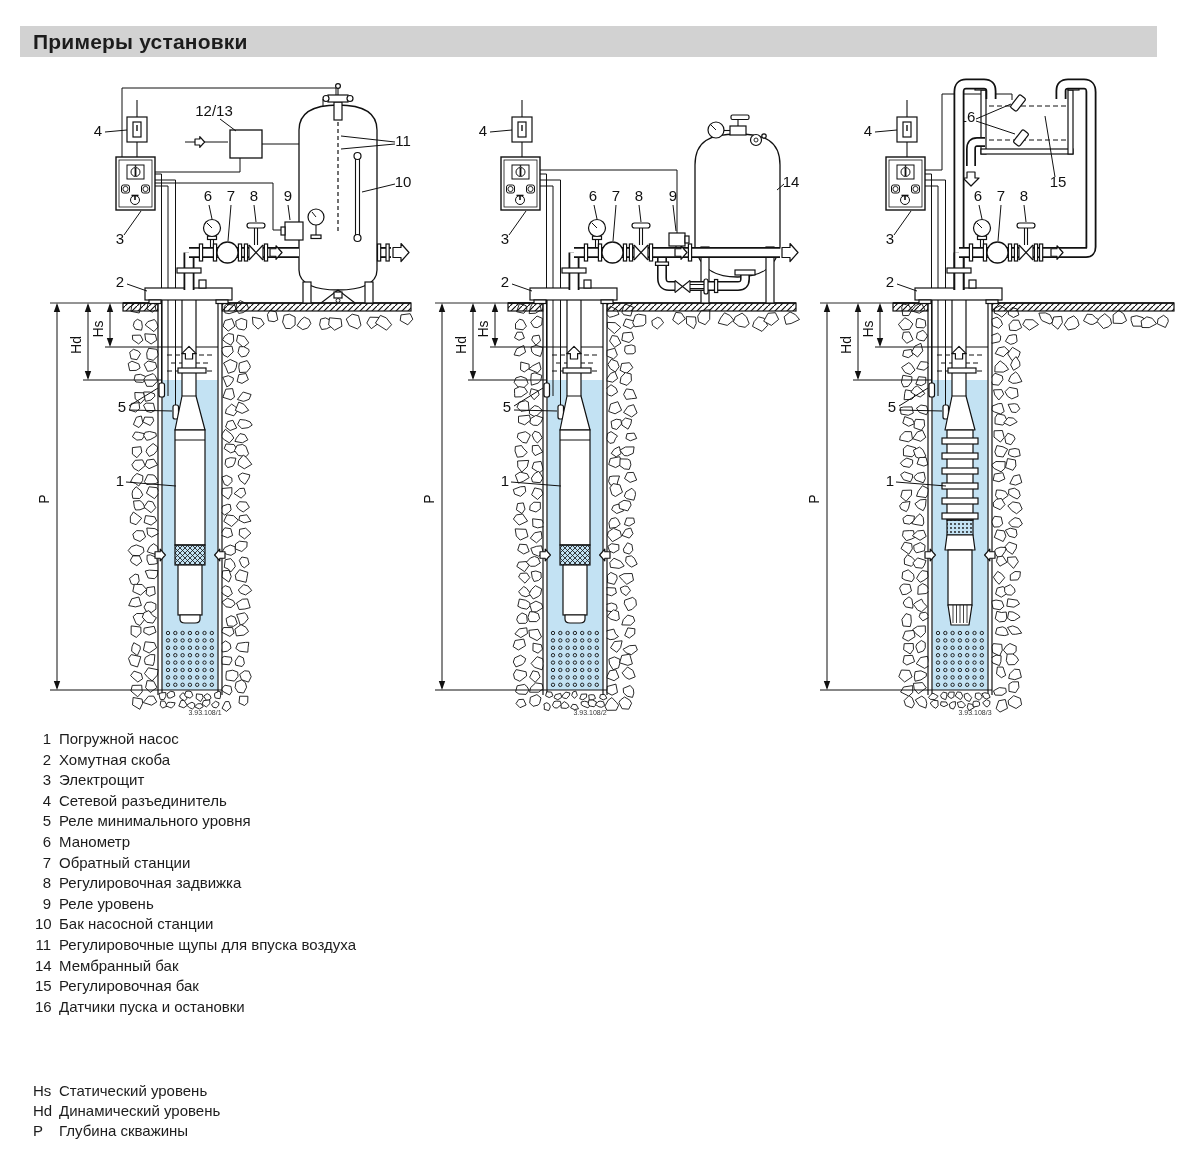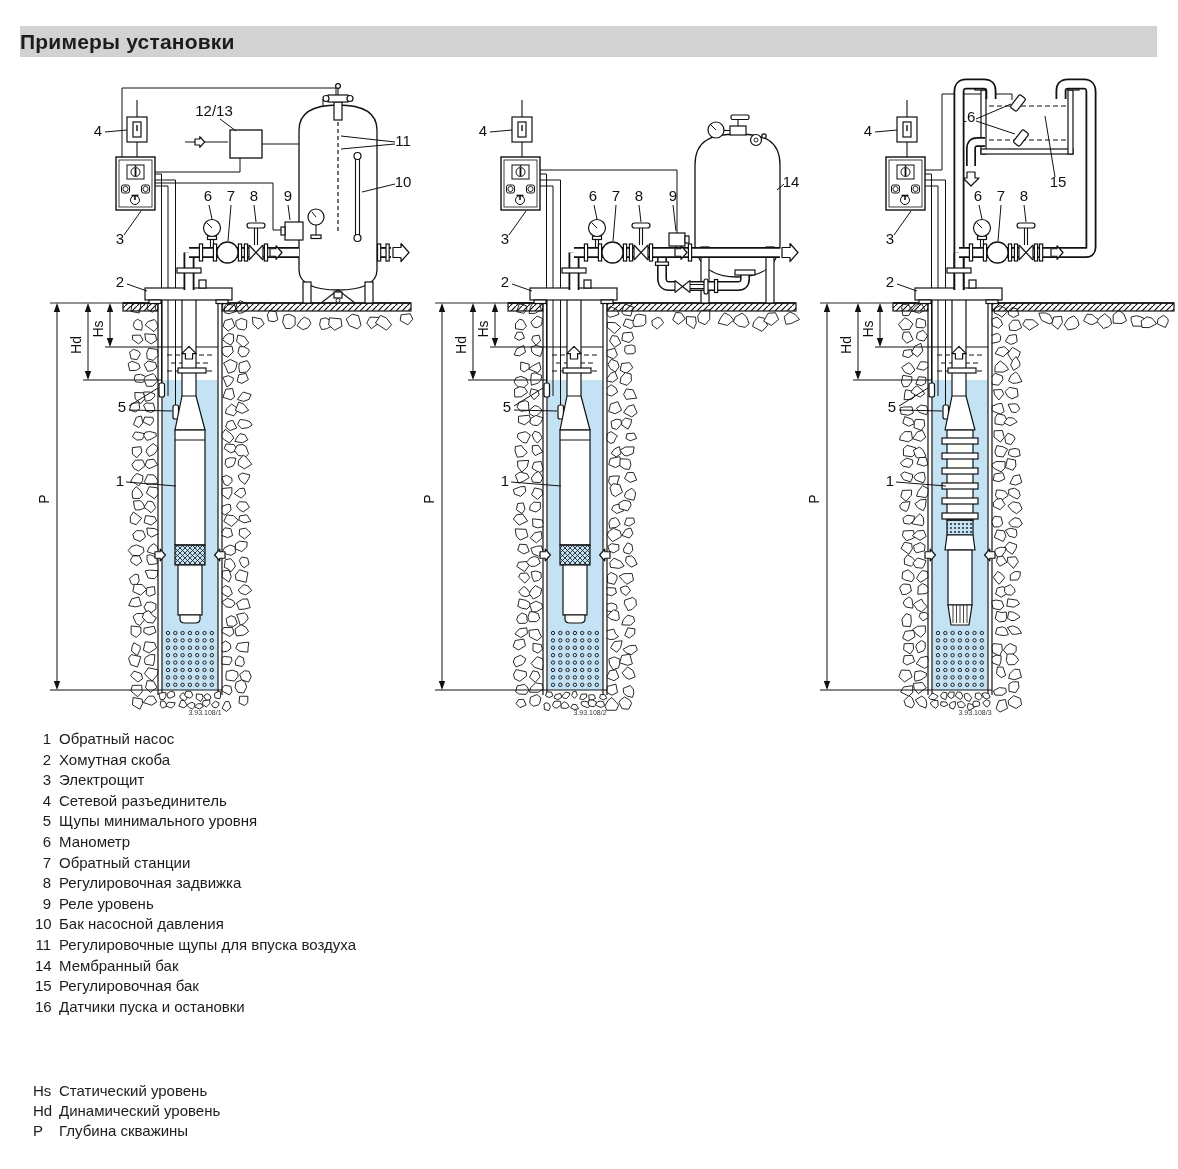--- a/index.html
+++ b/index.html
@@ -1,18 +1,18 @@
 <!DOCTYPE html>
 <html><head>
 <meta charset="utf-8">
 <style>
   html,body{margin:0;padding:0;background:#fff;}
   body{width:1178px;height:1169px;position:relative;font-family:"Liberation Sans",sans-serif;color:#1c1c1c;overflow:hidden;}
   .title-bar{position:absolute;left:20px;top:26px;width:1137px;height:31px;background:#d2d2d2;}
-  .title-bar .t{font-size:21px;font-weight:bold;line-height:31px;color:#1c1c1c;letter-spacing:.2px;}
+  .title-bar .t{font-size:21px;font-weight:bold;line-height:31px;padding-left:13px;color:#1c1c1c;letter-spacing:.2px;}
   .dwrap{position:absolute;top:78px;}
   #dia1{left:35px;} #dia2{left:420px;} #dia3{left:805px;}
   svg{display:block;}
   .legend{position:absolute;left:35px;top:729px;}
   .lrow{display:flex;height:20.6px;font-size:15px;line-height:20.6px;}
   .lrow .num{width:16px;text-align:right;margin-right:8px;}
   .dimlegend{position:absolute;left:33px;top:1081px;}
   .drow{display:flex;height:20px;font-size:15px;line-height:20px;}
   .drow .key{width:26px;}
 </style>
@@ -1109,57 +1109,57 @@
         <rect x="234.5" y="166" width="3.2" height="17" fill="#fff" stroke="#111111" stroke-width="1.2"></rect>
         <polygon points="246,170.75 252,170.75 252,167.75 258,174.5 252,181.25 252,178.25 246,178.25" fill="#fff" stroke="#111111" stroke-width="1.2" stroke-linejoin="round"></polygon>
         <text x="170" y="637" font-size="7" fill="#333" text-anchor="middle">3.93.108/3</text>
       </g>
     </svg>
 </div>
 
 <div class="legend" id="legend-list">
     <div class="lrow">
       <span class="num">1</span>
-      <span class="lbl">Обратный насос</span>
+      <span class="lbl">Погружной насос</span>
     </div>
     <div class="lrow">
       <span class="num">2</span>
       <span class="lbl">Хомутная скоба</span>
     </div>
     <div class="lrow">
       <span class="num">3</span>
       <span class="lbl">Электрощит</span>
     </div>
     <div class="lrow">
       <span class="num">4</span>
       <span class="lbl">Сетевой разъединитель</span>
     </div>
     <div class="lrow">
       <span class="num">5</span>
-      <span class="lbl">Щупы минимального уровня</span>
+      <span class="lbl">Реле минимального уровня</span>
     </div>
     <div class="lrow">
       <span class="num">6</span>
       <span class="lbl">Манометр</span>
     </div>
     <div class="lrow">
       <span class="num">7</span>
       <span class="lbl">Обратный станции</span>
     </div>
     <div class="lrow">
       <span class="num">8</span>
       <span class="lbl">Регулировочная задвижка</span>
     </div>
     <div class="lrow">
       <span class="num">9</span>
       <span class="lbl">Реле уровень</span>
     </div>
     <div class="lrow">
       <span class="num">10</span>
-      <span class="lbl">Бак насосной давления</span>
+      <span class="lbl">Бак насосной станции</span>
     </div>
     <div class="lrow">
       <span class="num">11</span>
       <span class="lbl">Регулировочные щупы для впуска воздуха</span>
     </div>
     <div class="lrow">
       <span class="num">14</span>
       <span class="lbl">Мембранный бак</span>
     </div>
     <div class="lrow">

